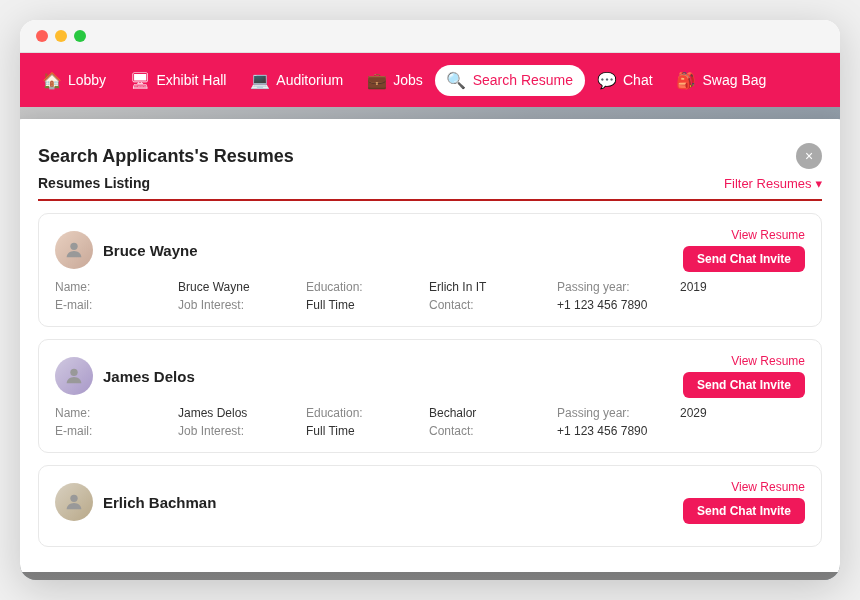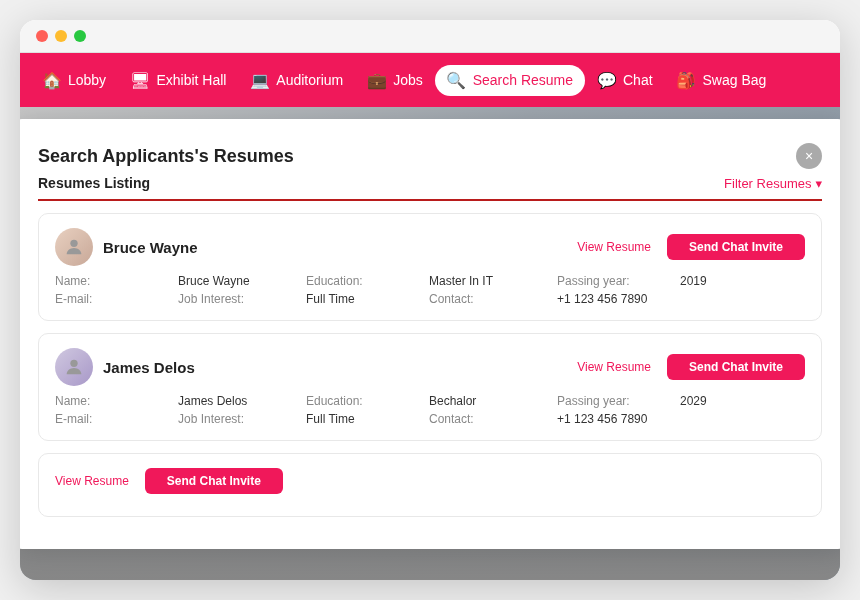--- a/index.html
+++ b/index.html
@@ -182,29 +182,30 @@
     }
     .view-resume-btn {
       color: #f0185a;
       font-size: 12px;
       cursor: pointer;
       background: none;
       border: none;
     }
     .card-actions {
       display: flex;
-      flex-direction: row;
-      gap: 16px;
+      flex-direction: column;
+      align-items: flex-end;
+      gap: 4px;
     }
     .send-chat-btn {
       background: #f0185a;
       color: #fff;
       border: none;
       border-radius: 6px;
-      padding: 6px 22px;
+      padding: 6px 14px;
       font-size: 12px;
       font-weight: 600;
       cursor: pointer;
       white-space: nowrap;
     }
     .card-details {
       display: grid;
       grid-template-columns: 120px 1fr 120px 1fr 120px 1fr;
       gap: 4px 3px;
       font-size: 12px;
@@ -290,21 +291,21 @@
         </div>
         <div class="card-actions">
           <button class="view-resume-btn">View Resume</button>
           <button class="send-chat-btn">Send Chat Invite</button>
         </div>
       </div>
       <div class="card-details">
         <span class="detail-label">Name:</span>
         <span class="detail-value">Bruce Wayne</span>
         <span class="detail-label">Education:</span>
-        <span class="detail-value">Master In IT</span>
+        <span class="detail-value">Erlich In IT</span>
         <span class="detail-label">Passing year:</span>
         <span class="detail-value">2019</span>
         <span class="detail-label">E-mail:</span>
         <span class="detail-label">Job Interest:</span>
         <span class="detail-value">Full Time</span>
         <span class="detail-label">Contact:</span>
         <span class="detail-value">+1 123 456 7890</span>
       </div>
     </div>
           <div class="applicant-card">
@@ -332,20 +333,29 @@
         <span class="detail-value">2029</span>
         <span class="detail-label">E-mail:</span>
         <span class="detail-label">Job Interest:</span>
         <span class="detail-value">Full Time</span>
         <span class="detail-label">Contact:</span>
         <span class="detail-value">+1 123 456 7890</span>
       </div>
     </div>
           <div class="applicant-card">
       <div class="card-top">
+        <div class="card-name-row">
+          <div class="avatar avatar-3">
+            <svg width="22" height="22" viewBox="0 0 24 24" fill="#999">
+              <circle cx="12" cy="8" r="4"></circle>
+              <path d="M4 20c0-4 3.6-7 8-7s8 3 8 7"></path>
+            </svg>
+          </div>
+          <span class="applicant-name">Erlich Bachman</span>
+        </div>
         <div class="card-actions">
           <button class="view-resume-btn">View Resume</button>
           <button class="send-chat-btn">Send Chat Invite</button>
         </div>
       </div>
 
     </div>
         </div>
 
     </div>

